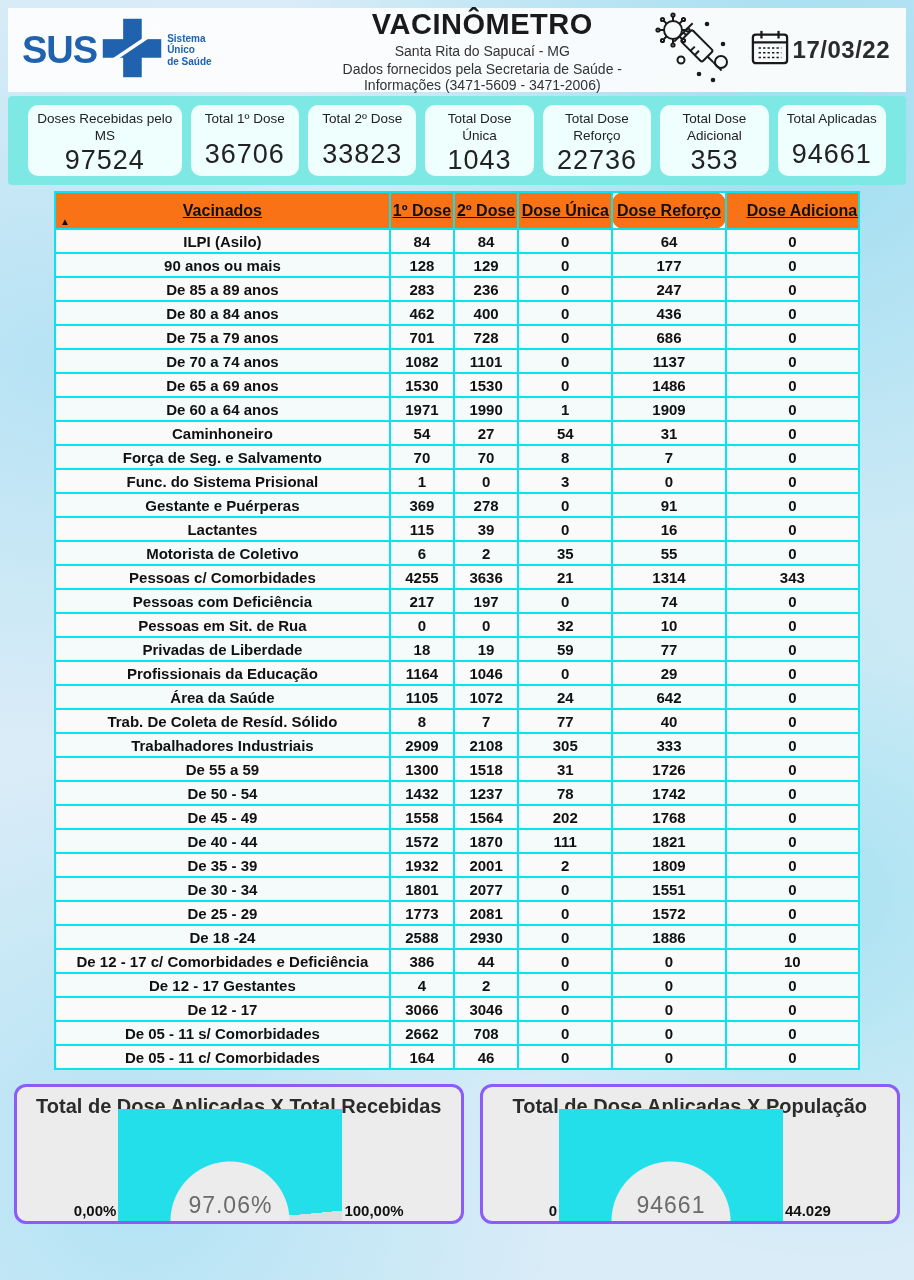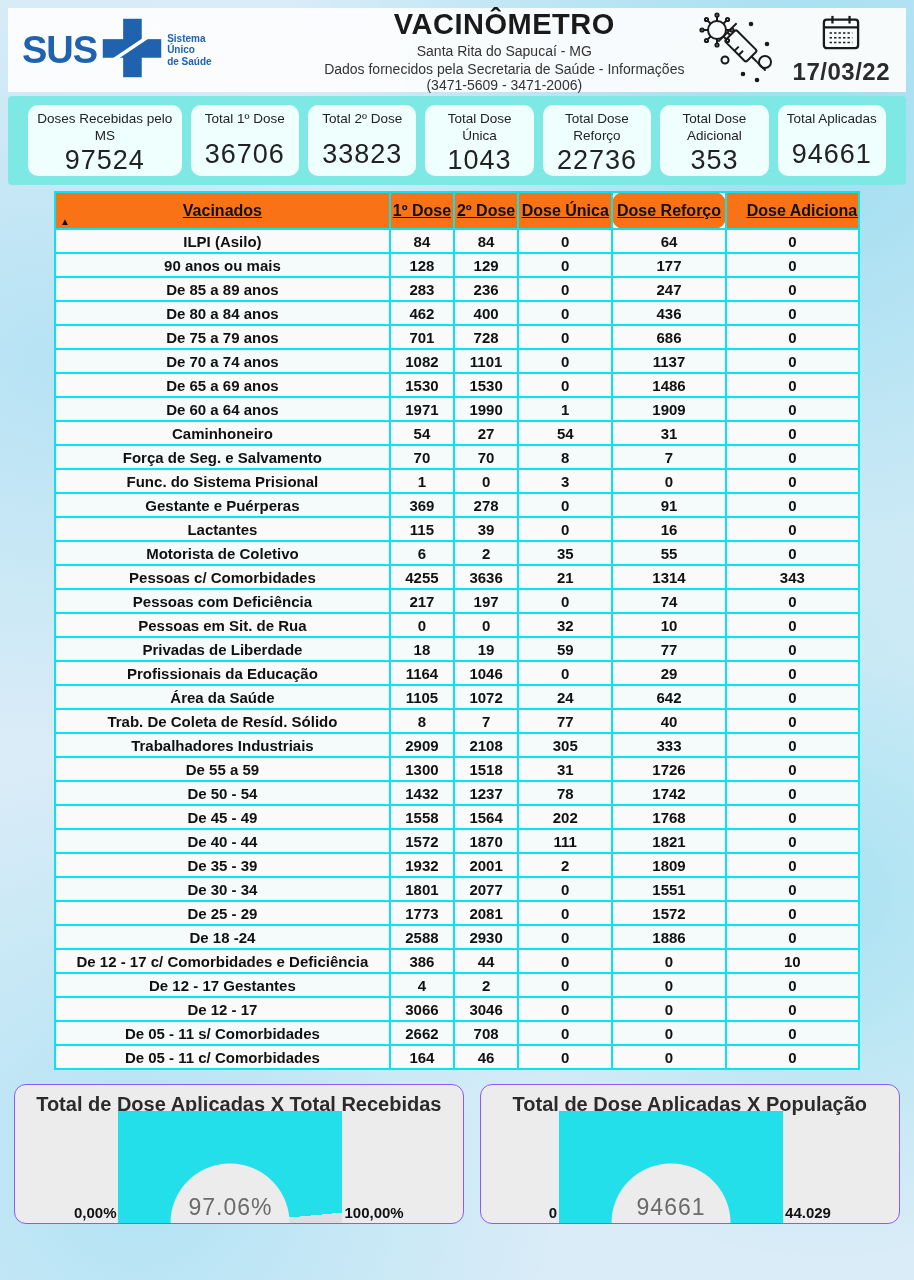--- a/index.html
+++ b/index.html
@@ -25,21 +25,21 @@
     padding: 0 14px;
   }
   .logo { display: flex; align-items: center; width: 292px; flex: none; }
   .sus-text { color: #2062ae; font-size: 38px; font-weight: bold; letter-spacing: -1px; margin-right: 4px; }
   .sus-sub { color: #2062ae; font-size: 10px; font-weight: bold; white-space: pre-line; line-height: 1.15; margin-left: 4px; }
   .title-block { flex: 1; text-align: center; }
   .main-title { font-size: 29px; font-weight: bold; color: #1a1a1a; letter-spacing: .5px; }
   .sub1 { font-size: 14px; color: #333; margin-top: 2px; }
   .sub2 { font-size: 14px; color: #333; margin-top: 2px; }
   .right-block { display: flex; align-items: center; flex: none; gap: 10px; padding-right: 2px; }
-  .date-col { display: flex; flex-direction: column; align-items: center; gap: 2px; }
+  .date-col { display: flex; align-items: center; gap: 2px; }
   .date-text { font-size: 24px; color: #2b2b2b; font-weight: bold; letter-spacing: .5px; }
 
   .summary-band {
     margin: 4px 8px 0 8px;
     background: #7de8e4;
     border-radius: 4px;
     padding: 9px 20px;
     height: 89px;
     display: flex;
     gap: 9px;
@@ -82,21 +82,21 @@
   table.vac th:nth-child(2) { width: 64px; }
   table.vac th:nth-child(3) { width: 64px; }
   table.vac th:nth-child(4) { width: 94px; }
   table.vac th:nth-child(5) { width: 113px; border-radius: 12px; }
   table.vac th:nth-child(6) { width: 133px; padding-left: 20px; }
   .sort { position: absolute; left: 4px; bottom: 1px; font-size: 10px; color: #111; }
 
   .gauges { display: flex; gap: 16px; margin: 14px 14px 0 14px; }
   .gauge-panel {
     background: #ececec;
-    border: 1px solid #8b5cf6;
+    border: 3px solid #8b5cf6;
     border-radius: 12px;
     height: 140px;
     position: relative;
     overflow: hidden;
     flex: 1;
   }
   .gauge-panel.left { flex: 1.07; }
   .gauge-title { text-align: center; font-size: 20px; font-weight: bold; color: #2b2b2b; margin-top: 8px; }
   .gauge-body { position: absolute; left: 0; right: 0; bottom: 0; top: 36px; display: flex; align-items: flex-end; justify-content: center; }
   .gauge-arc {

